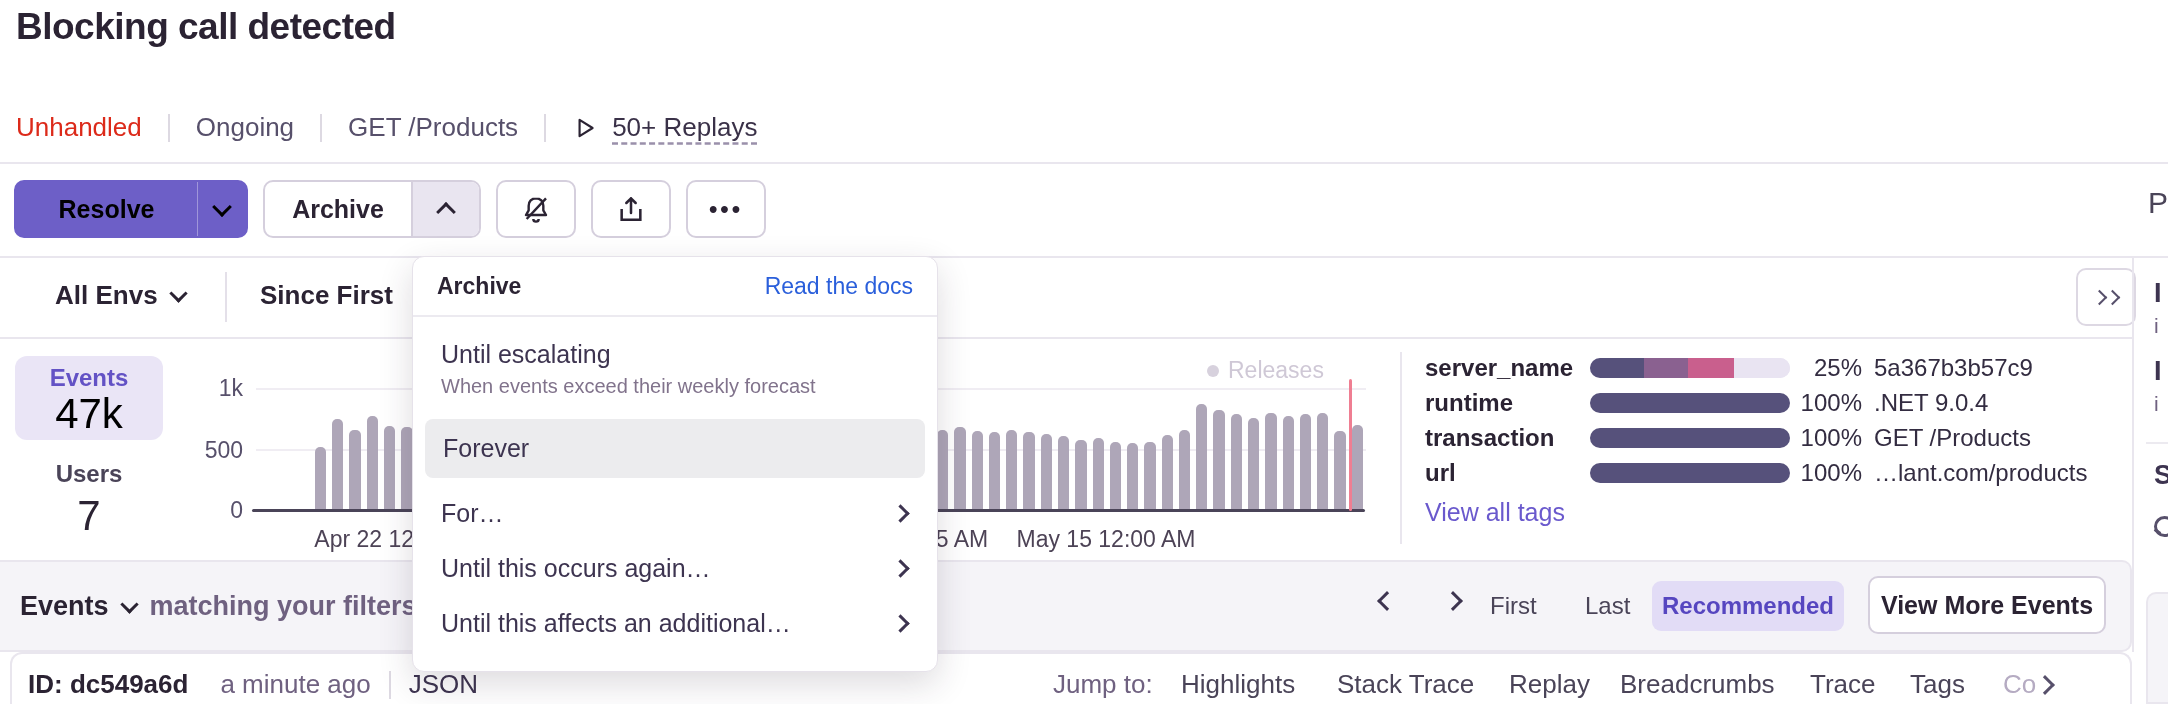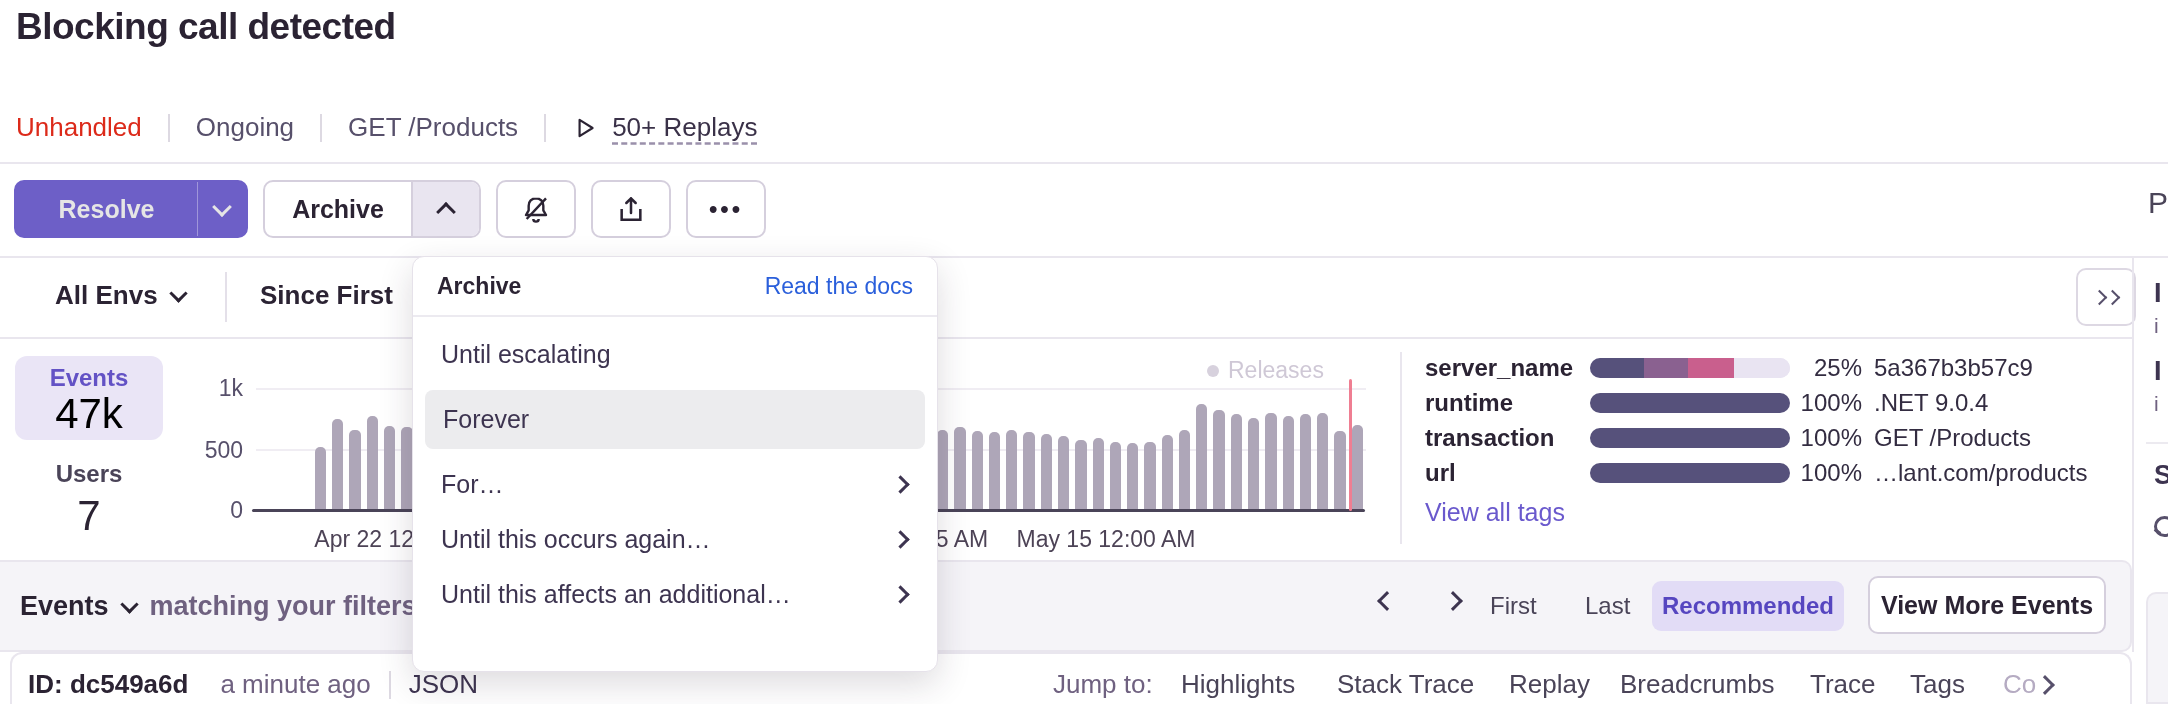--- a/index.html
+++ b/index.html
@@ -25,21 +25,21 @@
   .badge-row{position:absolute;left:16px;top:112px;display:flex;align-items:center;font-size:26px;color:#57506b;}
   .badge-sep{width:2px;height:28px;background:#ddd9e2;margin:0 26px;}
   .unhandled{color:#dc2a1a;}
   .replays{display:flex;align-items:center;gap:14px;color:#3a3148;}
   .replays .lbl{text-decoration:underline;text-decoration-style:dashed;text-underline-offset:6px;text-decoration-color:#9a90ab;}
 
   
   .toolbar{position:absolute;left:14px;top:180px;display:flex;gap:15px;height:58px;}
   .btn{display:flex;align-items:center;justify-content:center;border:2px solid #d5cfdd;border-radius:10px;background:#fff;font-size:25px;font-weight:bold;color:#2b2333;box-sizing:border-box;}
   .split{padding:0;overflow:hidden;}
-  .resolve{background:#6d5fc7;border-color:#6d5fc7;color:#e5e5e5;width:234px;}
+  .resolve{background:#6d5fc7;border-color:#6d5fc7;color:#000000;width:234px;}
   .resolve .main{flex:1;text-align:center;}
   .resolve .arrow{width:48px;display:flex;align-items:center;justify-content:center;border-left:1.5px solid rgba(255,255,255,.35);align-self:stretch;}
   .archive-btn{width:218px;}
   .archive-btn .main{flex:1;text-align:center;}
   .archive-btn .arrow{width:66px;display:flex;align-items:center;justify-content:center;border-left:2px solid #d5cfdd;background:#e9e5f0;align-self:stretch;}
   .iconbtn{width:80px;}
   .iconbtn svg{width:32px;height:32px;}
   .ellipsis{font-size:24px;letter-spacing:3px;}
   .p-frag{position:absolute;left:2148px;top:186px;font-size:30px;color:#4a4458;}
 
@@ -367,20 +367,21 @@
 
   <div class="dropdown">
     <div class="dd-header">
       <span class="dd-title">Archive</span>
       <span class="dd-docs">Read the docs</span>
     </div>
     <div class="dd-body" id="ddbody">
         <div class="dd-item">
           <div>
             <div>Until escalating</div>
+            <div class="sub">When events exceed their weekly forecast</div>
           </div>
         </div>
         <div class="dd-item hl">
           <div>
             <div>Forever</div>
           </div>
         </div>
         <div class="dd-item">
           <div>
             <div>For…</div>

